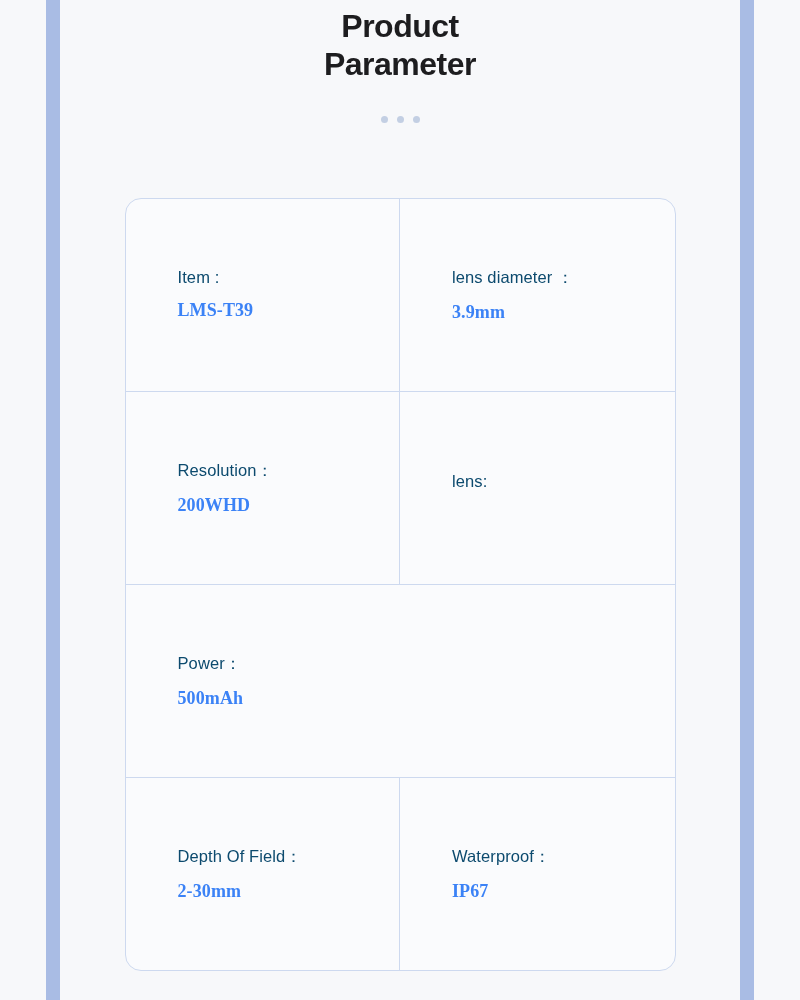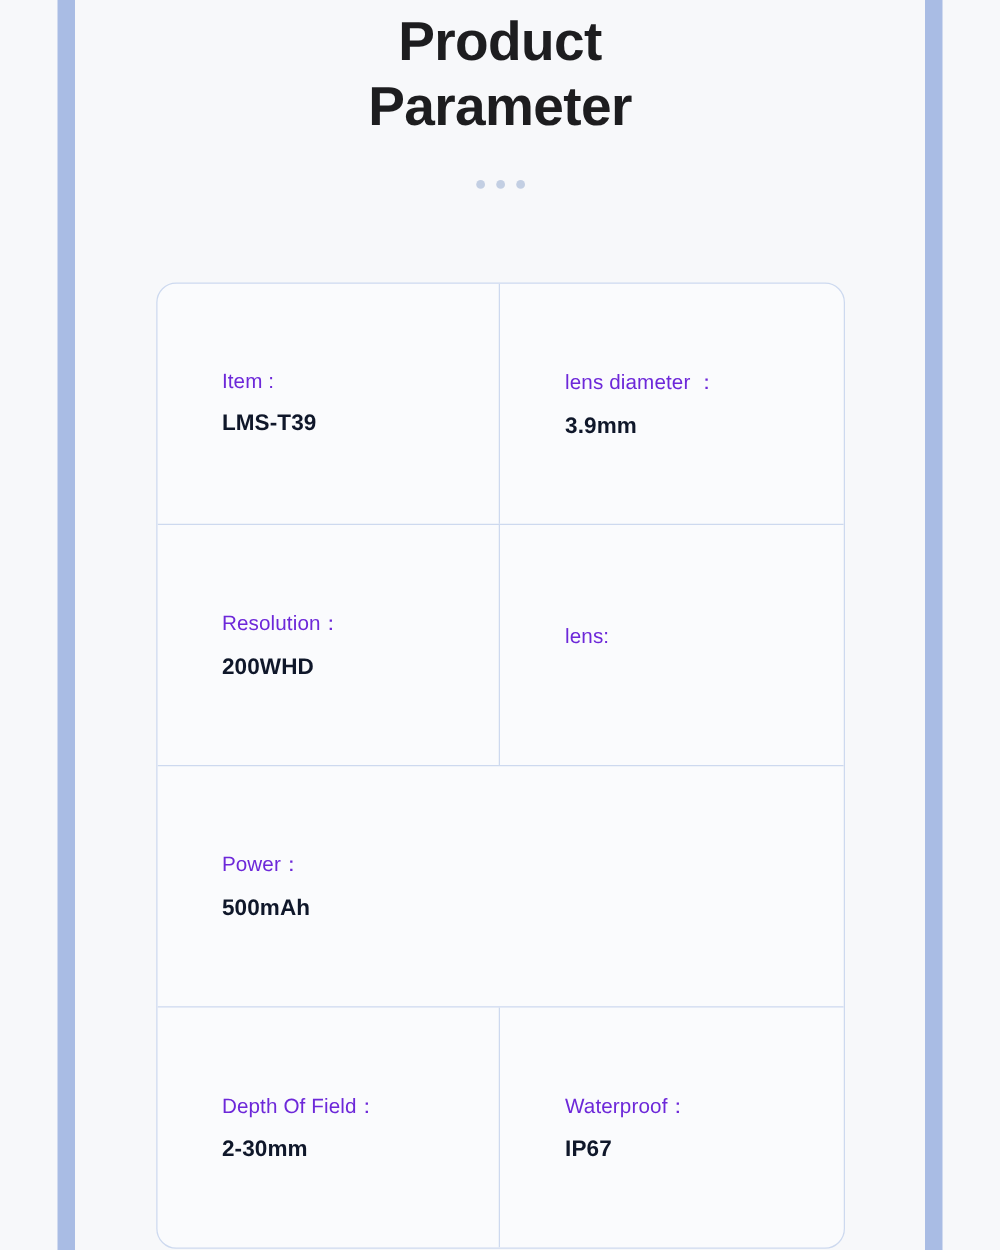--- a/index.html
+++ b/index.html
@@ -36,21 +36,21 @@
     top: 0;
     bottom: 0;
     background: #f7f8fa;
   }
 
   .title {
     text-align: center;
     padding-top: 8px;
     color: #1d1d1f;
     font-weight: bold;
-    font-size: 44px;
+    font-size: 32px;
     line-height: 1.18;
     letter-spacing: -0.5px;
   }
   .title .line {
     display: block;
   }
 
   .dots {
     display: flex;
     justify-content: center;
@@ -87,29 +87,30 @@
     display: flex;
     flex-direction: column;
     justify-content: center;
     border-right: 1px solid #cdd9ef;
   }
   .cell:last-child {
     border-right: none;
   }
   .cell .label {
     font-size: 16.5px;
-    color: #6d28d9;
+    color: #0c4a6e;
     margin-bottom: 13px;
     letter-spacing: 0.1px;
   }
   .cell .value {
     font-size: 18px;
-    color: #0f172a;
+    color: #3b82f6;
     font-weight: bold;
     letter-spacing: 0.1px;
+    font-family: Liberation Serif, serif;
   }
 </style>
 </head>
 <body>
 
 <div class="page">
 
   <div class="edge-bar left"></div>
   <div class="edge-bar right"></div>
 

